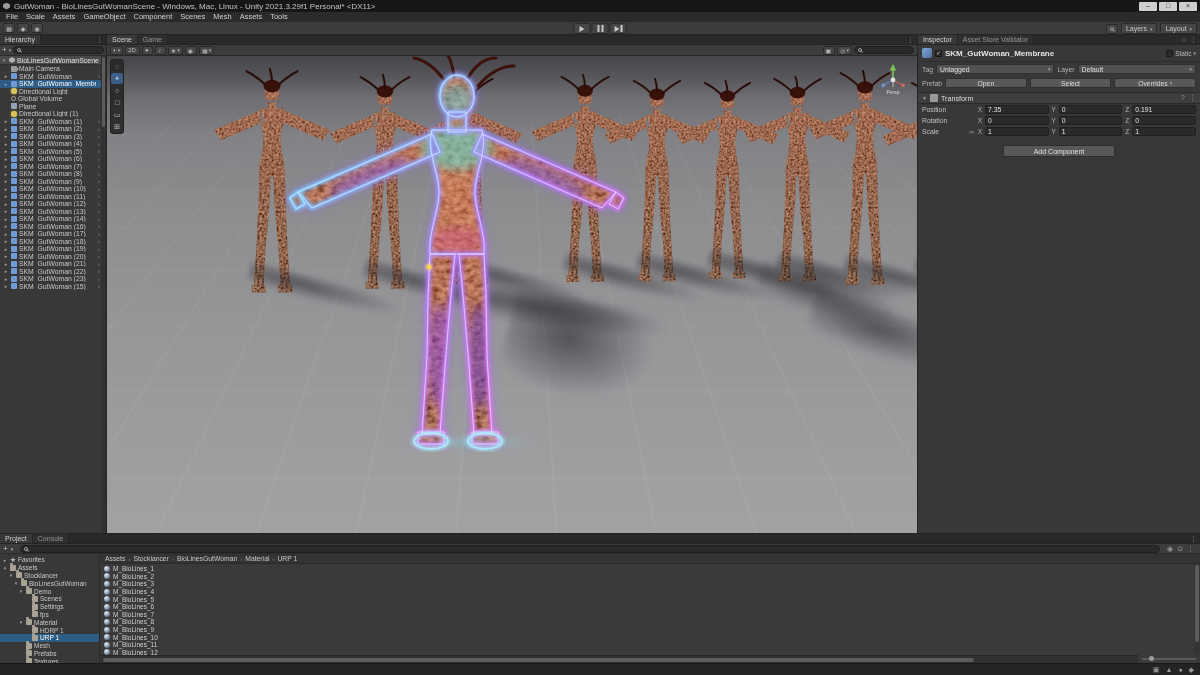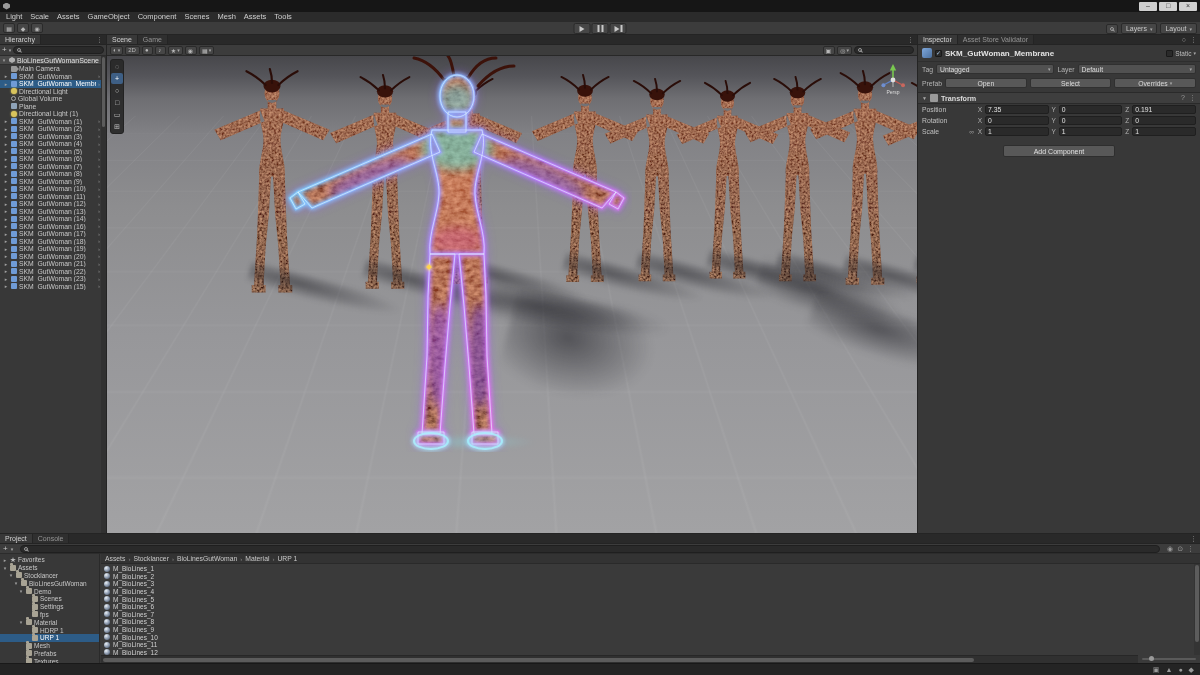--- a/index.html
+++ b/index.html
@@ -105,21 +105,21 @@
   .obj-name{font-size:8px;font-weight:bold;color:#e2e2e2;white-space:nowrap;overflow:hidden}
   .static-wrap{margin-left:auto;display:flex;align-items:center;gap:2px;font-size:6.5px;color:#bbb;flex:none}
   .row2{display:flex;align-items:center;gap:3px;padding:2px 4px}
   .flabel{font-size:6.8px;color:#b4b4b4;flex:none}
   .dd{height:10px;background:#515151;border:1px solid #303030;border-radius:2px;display:flex;align-items:center;gap:2px;padding:0 3px;font-size:6.8px;color:#ddd;flex:1;white-space:nowrap}
   .dd .caret{margin-left:auto}
   .pf-btn{flex:1;height:10px;background:#585858;border:1px solid #303030;border-radius:2px;font-size:6.8px;color:#ddd;display:flex;align-items:center;justify-content:center;gap:2px}
   .comp-header{display:flex;align-items:center;gap:3px;height:12px;background:#3e3e3e;border-top:1px solid #2a2a2a;border-bottom:1px solid #2a2a2a;padding:0 4px;margin-top:2px}
   .fold{font-size:5px;color:#aaa}
   .comp-icon{width:8px;height:8px;background:#9a9a9a;border-radius:1px;flex:none}
-  .comp-title{font-size:7.2px;font-weight:bold;color:#dcdcdc}
+  .comp-title{font-size:7.2px;font-weight:normal;color:#dcdcdc}
   .comp-icons{margin-left:auto;display:flex;gap:4px;color:#9a9a9a;font-size:7px}
   .trow{display:flex;align-items:center;gap:2px;padding:1px 4px}
   .tlabel{width:44px;font-size:6.8px;color:#c0c0c0;flex:none}
   .tlink{width:7px;font-size:6.5px;color:#9a9a9a;text-align:center;flex:none}
   .axis{font-size:6.5px;color:#b0b0b0;width:6px;text-align:center;flex:none}
   .tfield{flex:1;height:9px;background:#2a2a2a;border:1px solid #1f1f1f;border-radius:2px;font-size:6.8px;color:#e0e0e0;padding:0 2px;line-height:8px}
   .add-comp{display:block;margin:8px auto;width:112px;height:12px;background:#585858;border:1px solid #2e2e2e;border-radius:2px;color:#e0e0e0;font-size:7px;text-align:center;line-height:11px}
 
   
   #proj{position:absolute;left:0;top:533px;width:1200px;height:130px;background:#383838;border-top:1px solid #242424}
@@ -172,30 +172,31 @@
         <path d="M54 8 C48 2 42 -2 36 -5"></path>
           <path d="M60 6 C60 0 59 -4 58 -7"></path>
           <path d="M66 8 C72 2 78 -2 84 -5"></path>
       </g>
     </g>
   </defs>
 </svg>
 
 <div id="titlebar">
   <div class="app-icon"></div>
+  <div class="title-text">GutWoman - BioLinesGutWomanScene - Windows, Mac, Linux - Unity 2021.3.29f1 Personal* &lt;DX11&gt;</div>
   <div class="win-controls">
     <div class="win-btn">–</div>
     <div class="win-btn">□</div>
     <div class="win-btn">×</div>
   </div>
 </div>
 
 <div id="menubar">
 
-<span class="menu-item">Light</span>
+<span class="menu-item">File</span>
     <span class="menu-item">Scale</span>
     <span class="menu-item">Assets</span>
     <span class="menu-item">GameObject</span>
     <span class="menu-item">Component</span>
     <span class="menu-item">Scenes</span>
     <span class="menu-item">Mesh</span>
     <span class="menu-item">Assets</span>
     <span class="menu-item">Tools</span>
   </div>
 

